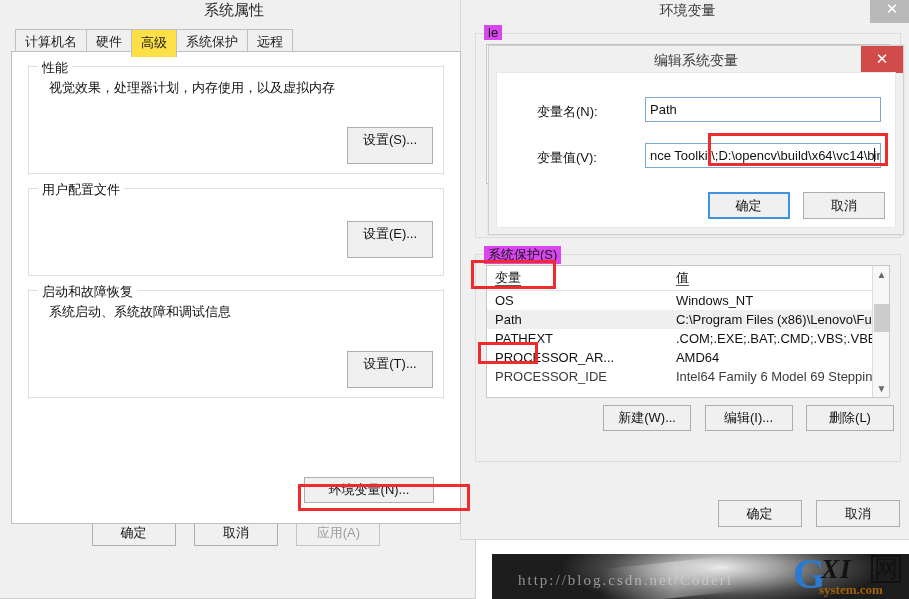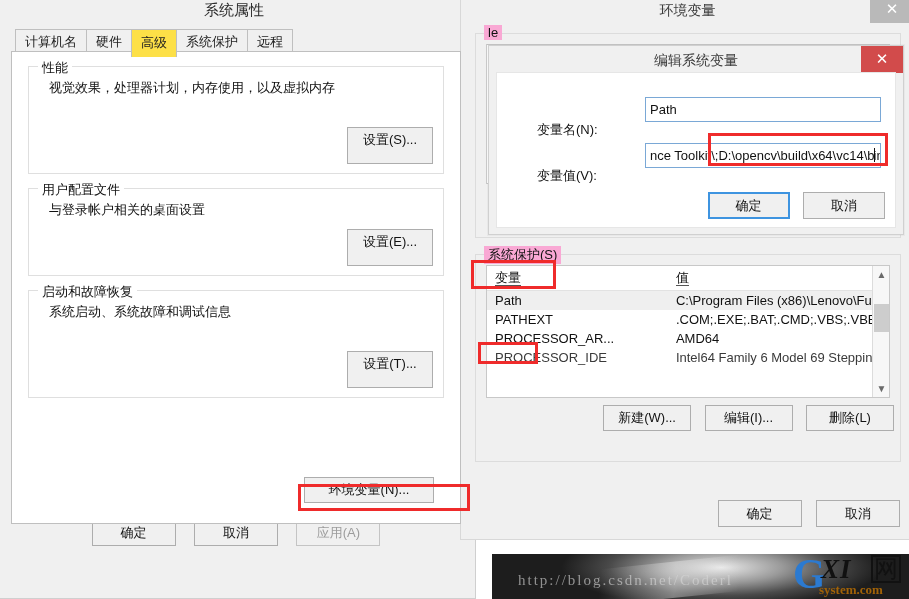--- a/index.html
+++ b/index.html
@@ -130,21 +130,21 @@
     left: 460px; top: -6px; width: 455px; height: 546px;
     background: #f0f0f0; border: 1px solid #d8d8d8;
   }
   #envvars .win-title { padding-top: 7px; }
   #envvars .win-close { background: #b9b9b9; }
   .ev-body { position: absolute; left: 14px; top: 30px; width: 426px; }
   .ev-group {
     position: relative; border: 1px solid #dcdcdc; background: #f0f0f0;
   }
   .ev-legend {
-    position: absolute; top: -9px; left: 8px; background: #f9a8d4;
+    position: absolute; top: -9px; left: 8px; background: #d946ef;
     padding: 0 4px; font-size: 13px; color: #111;
   }
   .tbl-wrap {
     position: relative; background: #fff; border: 1px solid #c8c8c8;
     overflow: hidden;
   }
   table.vartable { width: 100%; border-collapse: collapse; table-layout: fixed; }
   table.vartable th {
     text-align: left; font-size: 13px; font-weight: normal; color: #111;
     padding: 3px 0 3px 8px; background: #fff; border-bottom: 1px solid #e2e2e2;
@@ -182,21 +182,21 @@
     z-index: 30;
   }
   #editvar .win-title { padding-top: 6px; font-size: 14px; }
   #editvar .win-close { background: #d24b4b; width: 42px; height: 27px; line-height: 27px; }
   .ed-body {
     position: absolute; left: 7px; top: 26px; right: 7px; bottom: 6px;
     background: #fff; border: 1px solid #e6e6e6;
   }
   .ed-row { position: relative; height: 34px; }
   .ed-label {
-    position: absolute; left: 40px; top: 8px; font-size: 13px; color: #111; margin-top: 18px;
+    position: absolute; left: 40px; top: 8px; font-size: 13px; color: #111;
   }
   .ed-input {
     position: absolute; left: 148px; top: 2px; width: 236px; height: 25px;
     border: 1px solid #7aa8d6; background: #fff;
     font-size: 13px; color: #111; padding: 0 4px; line-height: 23px;
     white-space: nowrap; overflow: hidden;
   }
   .ed-value-text { position: relative; }
   .caret {
     display: inline-block; width: 1px; height: 14px; background: #111;
@@ -238,22 +238,21 @@
         <div class="group" style="height:108px;">
           <span class="legend">性能</span>
           <div class="gtext">视觉效果，处理器计划，内存使用，以及虚拟内存</div>
           <div class="btn-right" style="position:absolute; right:10px; bottom:9px;">
             <span class="btn">设置(S)...</span>
           </div>
         </div>
 
         <div class="group" style="height:88px;">
           <span class="legend">用户配置文件</span>
-          <div class="gtext">与登录帐户相关的桌面设置</div>
-          <div class="btn-right" style="position:absolute; right:10px; bottom:9px;">
+          <div class="btn-right" style="position:absolute; right:10px; bottom:17px;">
             <span class="btn">设置(E)...</span>
           </div>
         </div>
 
         <div class="group" style="height:108px;">
           <span class="legend">启动和故障恢复</span>
           <div class="gtext">系统启动、系统故障和调试信息</div>
           <div class="btn-right" style="position:absolute; right:10px; bottom:9px;">
             <span class="btn">设置(T)...</span>
           </div>
@@ -297,20 +296,24 @@
                 <col style="width:45%">
                 <col style="width:55%">
               </colgroup>
             <thead>
               <tr>
                 <th><span>变量</span></th>
                 <th><span>值</span></th>
               </tr>
             </thead>
             <tbody>
+              <tr>
+                <td>OS</td>
+                <td>Windows_NT</td>
+              </tr>
               <tr class="sel">
                 <td>Path</td>
                 <td>C:\Program Files (x86)\Lenovo\FusionEn...</td>
               </tr>
               <tr>
                 <td>PATHEXT</td>
                 <td>.COM;.EXE;.BAT;.CMD;.VBS;.VBE;.JS;.JSE;....</td>
               </tr>
               <tr>
                 <td>PROCESSOR_AR...</td>

